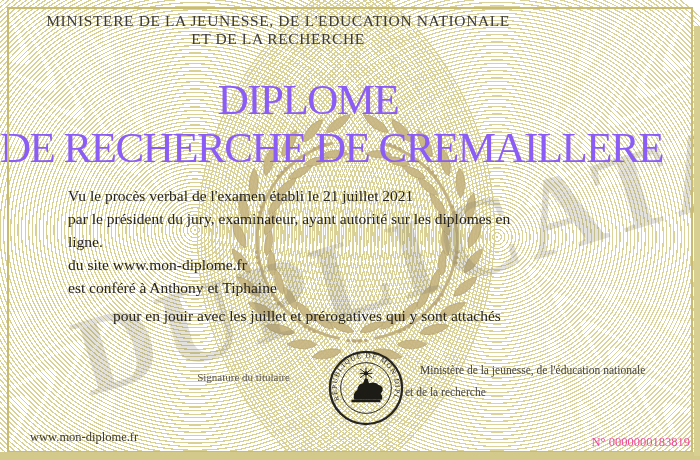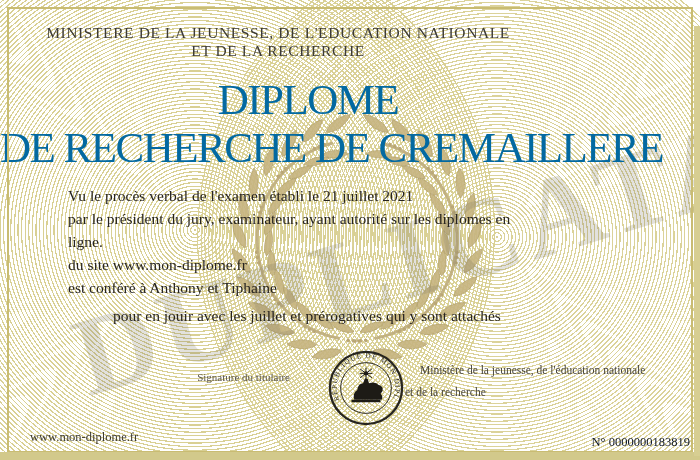--- a/index.html
+++ b/index.html
@@ -22,29 +22,29 @@
   
   .wreath{position:absolute;left:222px;top:112px;width:270px;height:262px;z-index:2;}
   
   .watermark{
     position:absolute;left:78px;top:296px;z-index:3;white-space:nowrap;
     font-size:112px;letter-spacing:6px;color:rgba(122,117,100,0.22);
     transform:rotate(-17deg);transform-origin:left center;font-weight:bold;
   }
   
   .txt{position:absolute;z-index:5;color:#3a3832;}
-  .header{left:0;top:24px;width:556px;text-align:center;font-size:15.5px;letter-spacing:.6px;line-height:18px;color:#3c3a36;}
-  .title{left:0;top:76px;width:616px;text-align:center;font-size:43px;letter-spacing:-1.5px;line-height:48px;color:#0369a1;white-space:nowrap;}
+  .header{left:0;top:12px;width:556px;text-align:center;font-size:15.5px;letter-spacing:.6px;line-height:18px;color:#3c3a36;}
+  .title{left:0;top:76px;width:616px;text-align:center;font-size:43px;letter-spacing:-1.5px;line-height:48px;color:#8b5cf6;white-space:nowrap;}
   .body-lines{left:68px;top:184px;width:470px;font-size:15.5px;line-height:23px;color:#26231f;}
   .grant{left:113px;top:307px;width:480px;font-size:15.5px;color:#26231f;}
   .signature{left:120px;top:371px;width:170px;text-align:right;font-size:11px;color:#5a554d;}
   .ministry1{left:420px;top:364px;font-size:11.5px;color:#45423c;}
   .ministry2{left:405px;top:386px;font-size:11.5px;color:#45423c;}
   .footer-left{left:30px;top:430px;font-size:12.5px;color:#3b382f;}
-  .serial{left:440px;top:435px;width:250px;text-align:right;font-size:12.5px;color:#0f172a;}
+  .serial{left:440px;top:435px;width:250px;text-align:right;font-size:12.5px;color:#ec4899;}
   .seal{position:absolute;left:327px;top:349px;width:78px;height:78px;z-index:6;}
 </style>
 </head>
 <body>
 
 <div class="stage">
 
   <div class="rings left"></div>
   <div class="rings right"></div>
 

